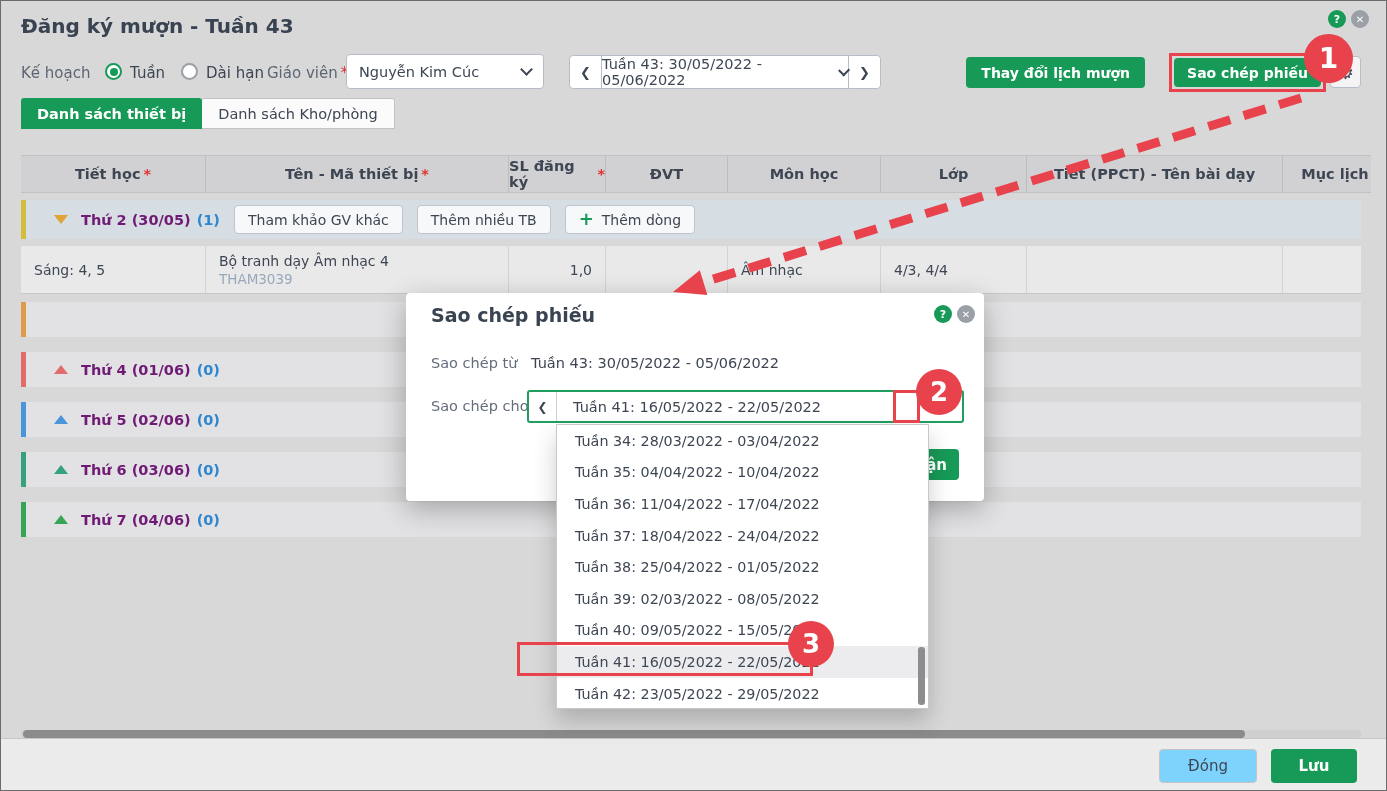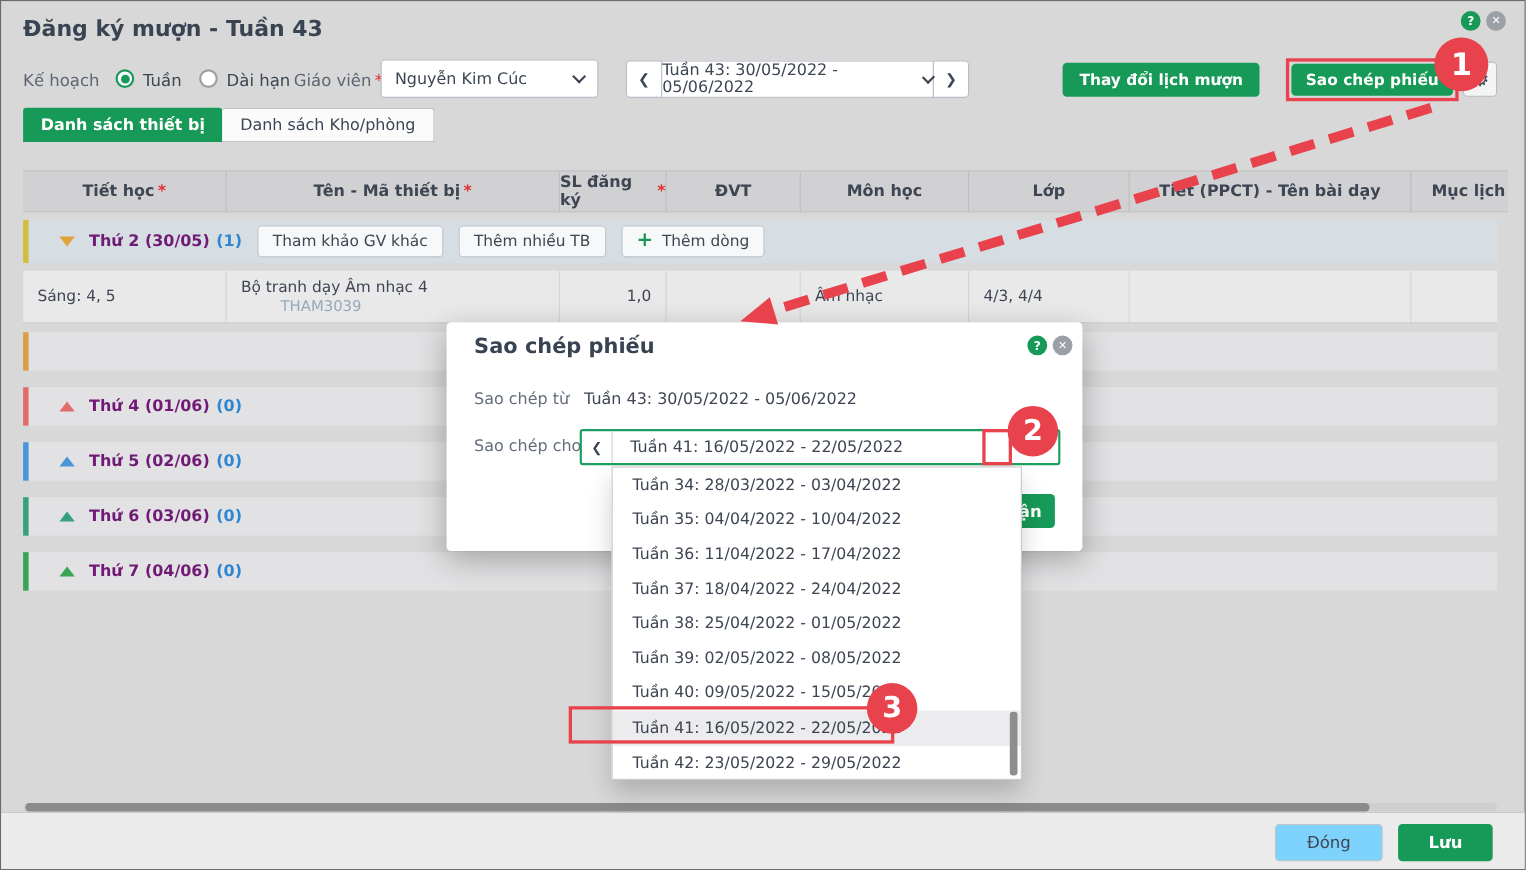--- a/index.html
+++ b/index.html
@@ -56,21 +56,21 @@
   .b-thu5{background:#4a94da}.b-thu6{background:#35a17e}.b-thu7{background:#37a456}
   .tri-down { width:0; height:0; border-left:7px solid transparent; border-right:7px solid transparent; border-top:9px solid #e0a33a; margin-left:33px; }
   .tri-up { width:0; height:0; border-left:7px solid transparent; border-right:7px solid transparent; border-bottom:9px solid; margin-left:33px; }
   .t-thu3{color:#de9c48}.t-thu4{color:#e06c6c}.t-thu5{color:#4a94da}.t-thu6{color:#35a17e}.t-thu7{color:#37a456}
   .day-label { margin-left:13px; font-size:14.5px; font-weight:600; color:#701a75; }
   .day-count { margin-left:6px; font-size:14.5px; font-weight:600; color:#2e86d1; }
   .grp-btn { margin-left:14px; height:29px; padding:0 13px; background:#f7f8f9; border:1px solid #c0c5cd; border-radius:4px; font-size:14px; color:#3e4653; font-family:inherit; display:flex; align-items:center; }
   .plus { color:#179a57; font-size:18px; font-weight:600; margin-right:8px; margin-top:-2px; }
   .data-row { top:245px; height:48px; background:#e9e9ea; border-bottom:1px solid #c6c6c8; }
   .td { position:absolute; top:0; height:100%; border-right:1px solid #d4d4d6; display:flex; flex-direction:column; justify-content:center; font-size:14px; color:#3e4653; padding:0 13px; }
-  .td .sub { font-size:13.5px; color:#97a8ba; margin-top:2px;margin-left:36px; }
+  .td .sub { font-size:13.5px; color:#97a8ba; margin-top:2px; }
   .td.num { align-items:flex-end; }
 
   
   .hscroll-track { position:absolute; left:20px; top:729px; width:1340px; height:8px; background:#cfcfcf; border-radius:4px; }
   .hscroll-thumb { position:absolute; left:2px; top:0; width:1222px; height:8px; background:#8b8b8b; border-radius:4px; }
   .footer { position:absolute; left:0; top:737px; width:1387px; height:54px; background:#ebebeb; border-top:1px solid #c6c6c6; }
   .btn-close-f { position:absolute; right:131px; top:10px; width:98px; height:34px; background:#7dd3fc; border:1px solid #c4c4c6; border-radius:4px; font-size:15px; color:#3e4653; font-family:inherit; }
   .btn-save { position:absolute; right:31px; top:10px; width:86px; height:34px; font-size:15px; }
 
   
@@ -282,21 +282,21 @@
     </div>
     <button class="btn-green btn-accept">ận</button>
   </div>
 
   <div class="dropdown">
     <div class="dd-item">Tuần 34: 28/03/2022 - 03/04/2022</div>
     <div class="dd-item">Tuần 35: 04/04/2022 - 10/04/2022</div>
     <div class="dd-item">Tuần 36: 11/04/2022 - 17/04/2022</div>
     <div class="dd-item">Tuần 37: 18/04/2022 - 24/04/2022</div>
     <div class="dd-item">Tuần 38: 25/04/2022 - 01/05/2022</div>
-    <div class="dd-item">Tuần 39: 02/05/2022 - 08/05/2022</div>
+    <div class="dd-item">Tuần 39: 02/03/2022 - 08/05/2022</div>
     <div class="dd-item">Tuần 40: 09/05/2022 - 15/05/2022</div>
     <div class="dd-item hl">Tuần 41: 16/05/2022 - 22/05/2022</div>
     <div class="dd-item">Tuần 42: 23/05/2022 - 29/05/2022</div>
     <div class="dd-thumb"></div>
   </div>
 
   <svg class="arrow-svg" width="1387" height="791" viewBox="0 0 1387 791">
     <line x1="1300" y1="97" x2="703" y2="281" stroke="#e8424d" stroke-width="9" stroke-dasharray="23 14"></line>
     <polygon points="672,291 698.8,269.2 706.4,294" fill="#e8424d"></polygon>
   </svg>

